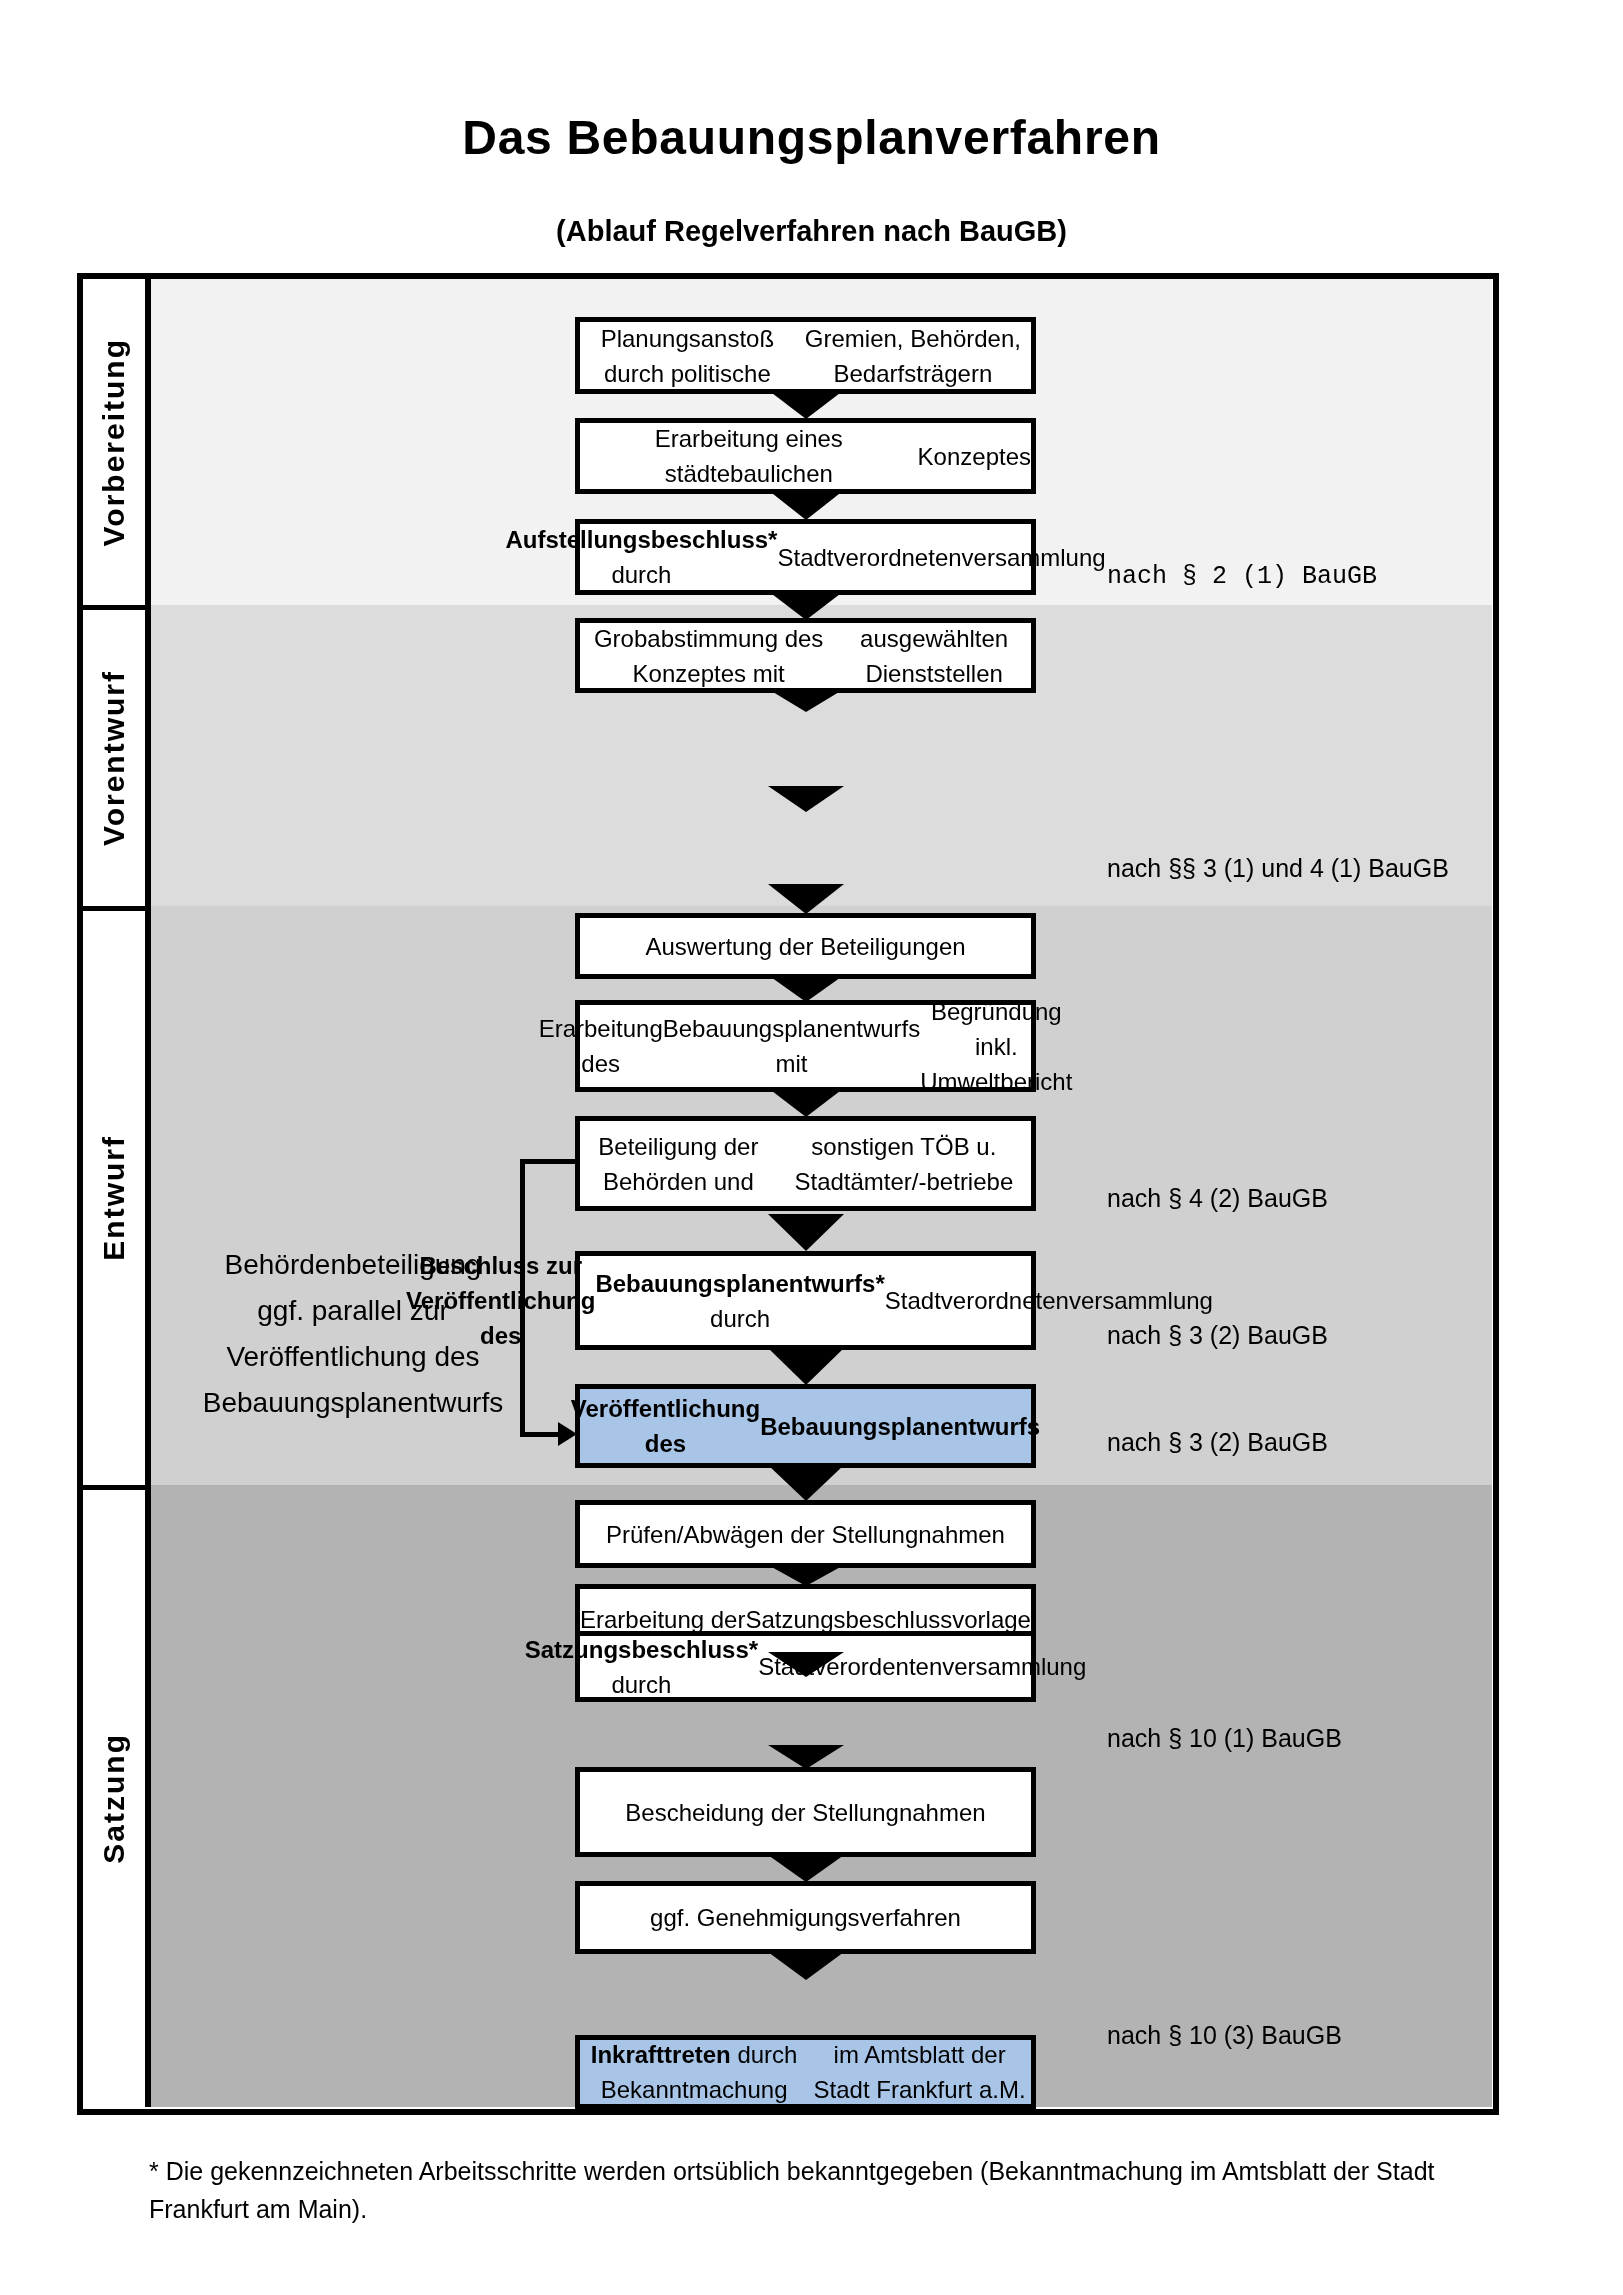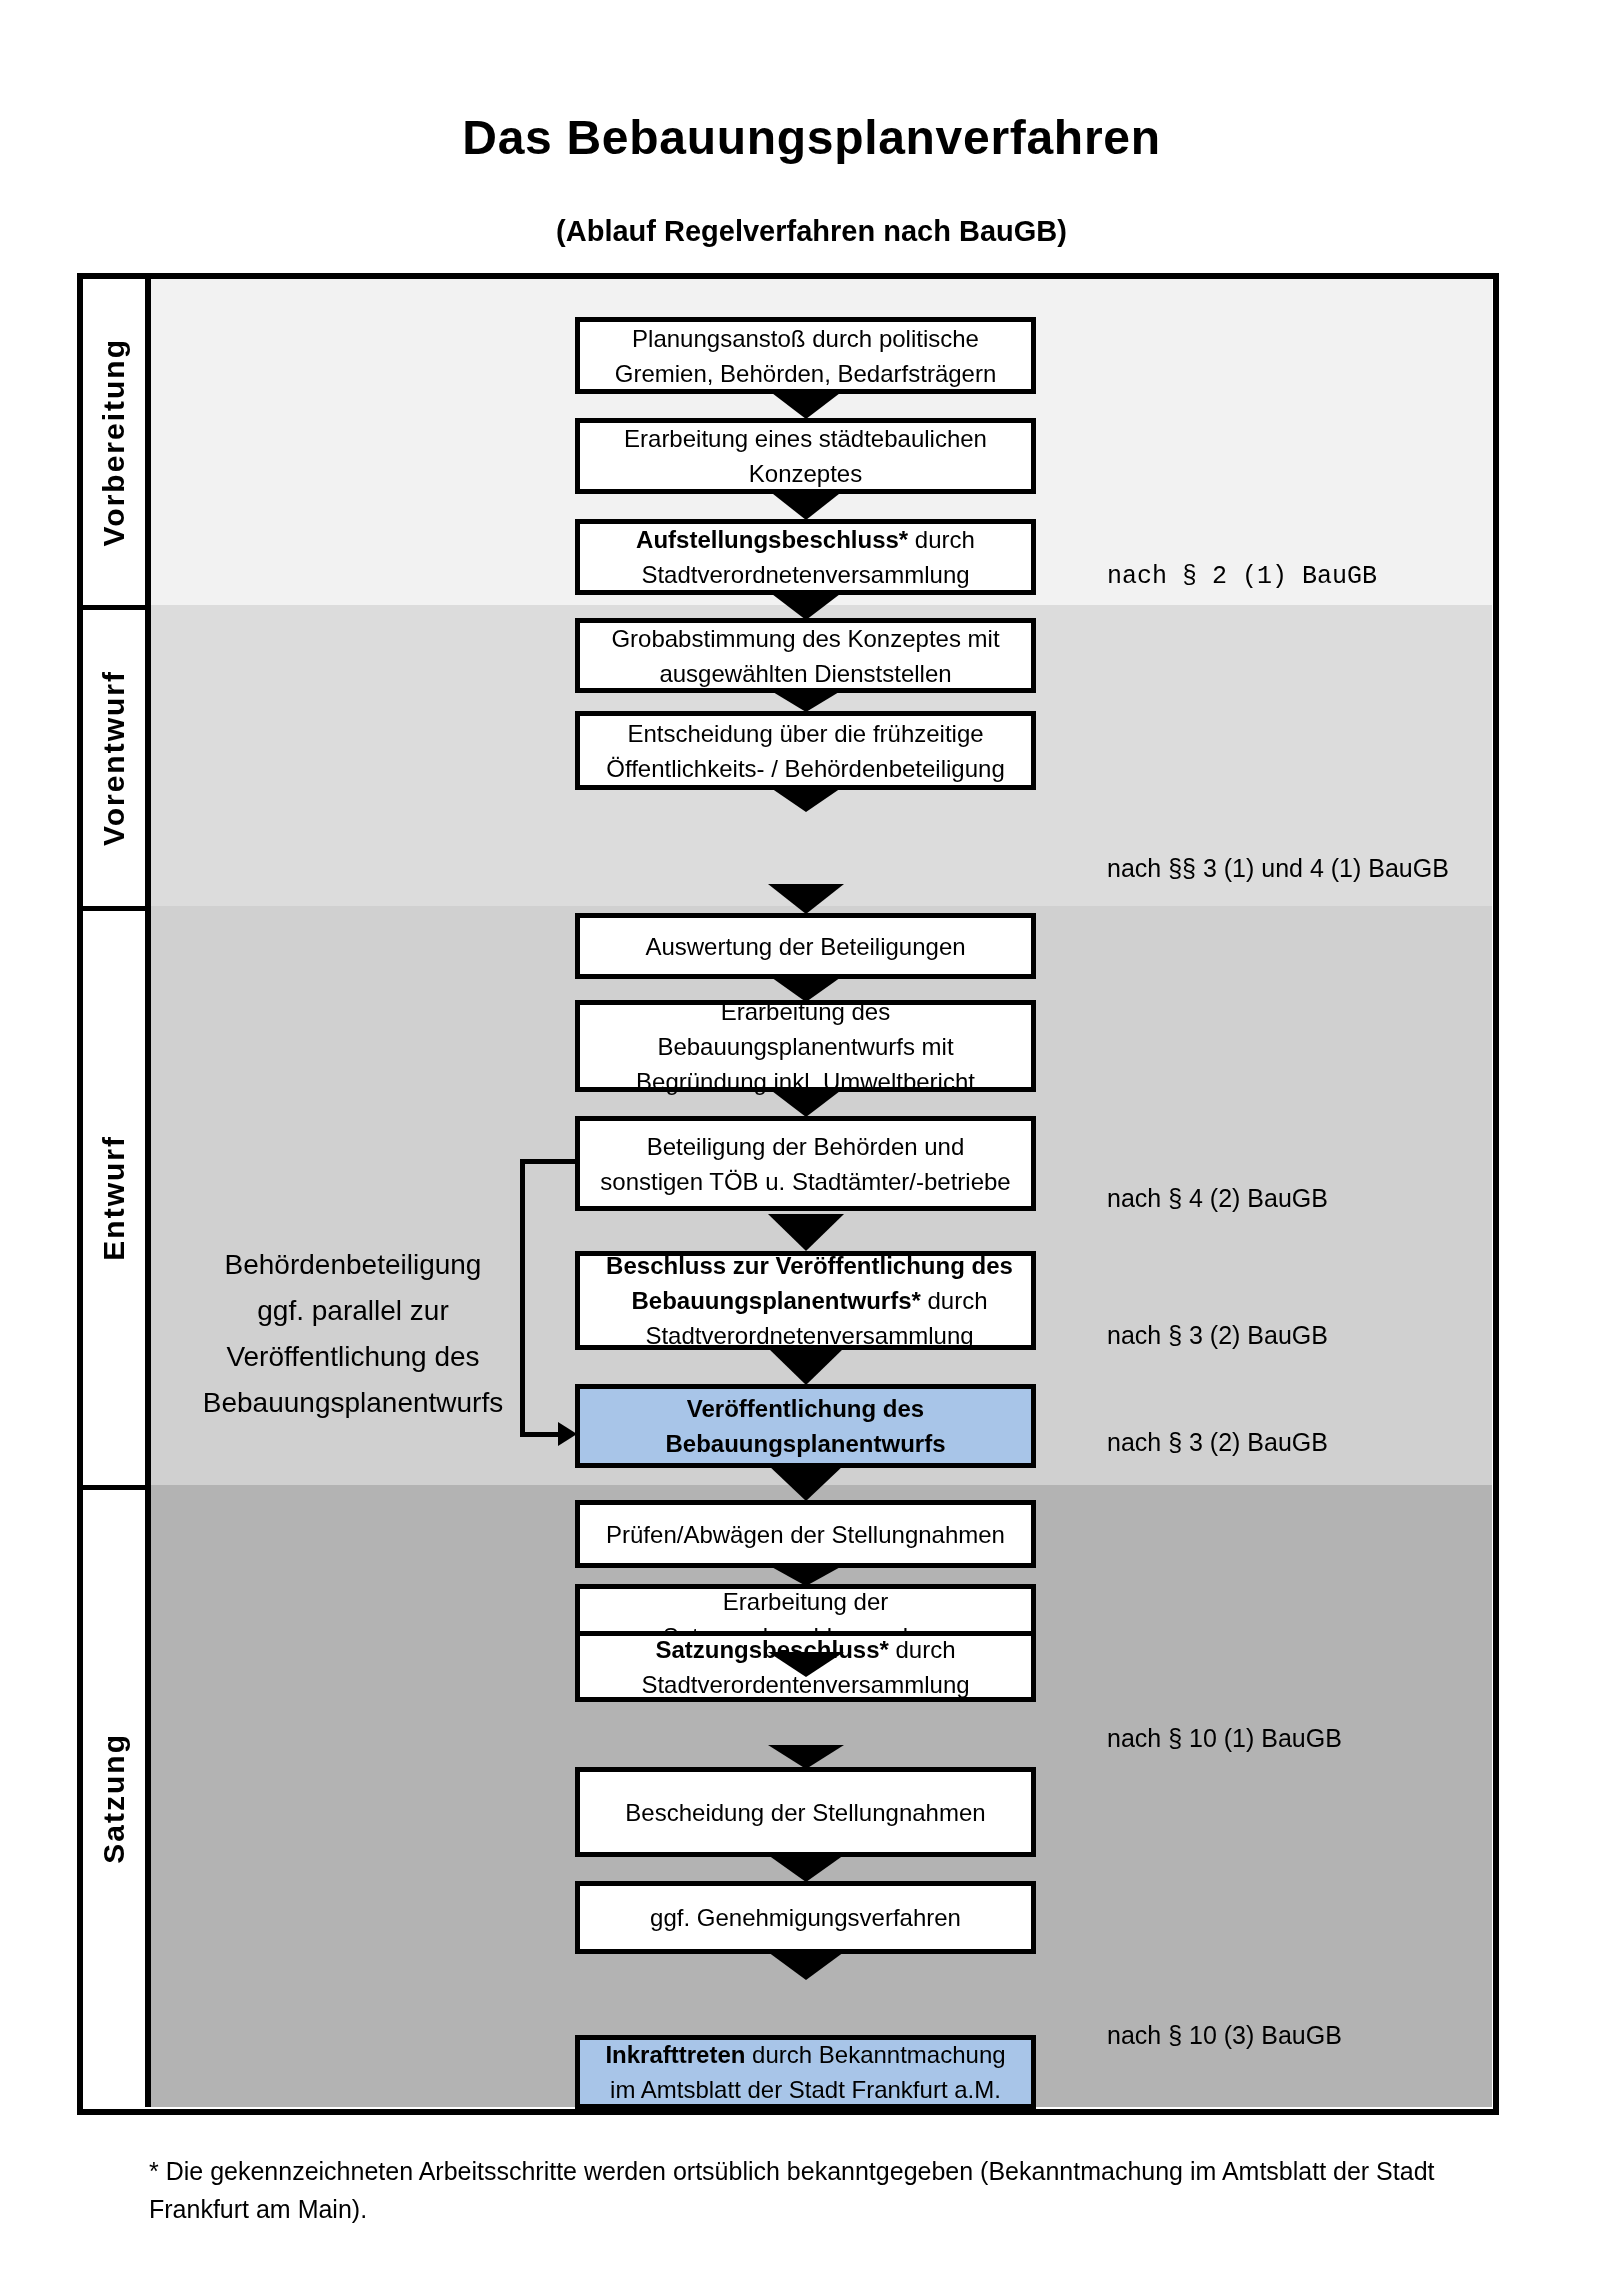--- a/index.html
+++ b/index.html
@@ -14,21 +14,21 @@
   .label-col{position:absolute;left:0;top:0;width:68px;height:1829px;}
   .phase-cell{box-sizing:border-box;width:68px;background:#fff;
               border-right:6.5px solid #000;display:flex;align-items:center;justify-content:center;}
   .phase-cell + .phase-cell{border-top:5.9px solid #000;}
   .phase-label{writing-mode:vertical-rl;transform:rotate(180deg);
                font-size:30px;font-weight:bold;letter-spacing:2px;white-space:nowrap;}
   .bands{position:absolute;left:68px;top:0;width:1341px;height:1829px;}
   .band{width:100%;}
   .layer{position:absolute;left:0;top:0;width:1409px;height:1829px;}
   .flow-box{position:absolute;left:492px;width:461px;box-sizing:border-box;
-            background:#fff;border:5.2px solid #000;display:flex;flex-direction:column;
+            background:#fff;border:5.2px solid #000;display:flex;flex-direction:row;
             justify-content:center;align-items:center;text-align:center;
             font-size:24px;line-height:35px;}
   .flow-box.hl{background:#a8c5e8;}
   .seg-b{font-weight:bold;}
   .arrow{position:absolute;left:685px;width:0;height:0;
          border-left:38px solid transparent;border-right:38px solid transparent;}
   .ref{position:absolute;left:1024px;width:393px;font-size:25px;white-space:nowrap;}
   .note{position:absolute;left:113px;top:963px;width:314px;text-align:center;
         font-size:28px;line-height:46px;}
   .conn-v{position:absolute;left:437px;top:880px;width:5.2px;height:278px;background:#000;}
@@ -91,24 +91,20 @@
           <div><span>Erarbeitung eines städtebaulichen</span></div>
           <div><span>Konzeptes</span></div>
         </div>
         <div class="flow-box" style="top: 240px; height: 76px;">
           <div><span class="seg-b">Aufstellungsbeschluss*</span><span> durch</span></div>
           <div><span>Stadtverordnetenversammlung</span></div>
         </div>
         <div class="flow-box" style="top: 339px; height: 75px;">
           <div><span>Grobabstimmung des Konzeptes mit</span></div>
           <div><span>ausgewählten Dienststellen</span></div>
-        </div>
-        <div class="flow-box" style="top: 432px; height: 79px;">
-          <div><span>Entscheidung über die frühzeitige</span></div>
-          <div><span>Öffentlichkeits- / Behördenbeteiligung</span></div>
         </div>
         <div class="flow-box" style="top: 634px; height: 66px;">
           <div><span>Auswertung der Beteiligungen</span></div>
         </div>
         <div class="flow-box" style="top: 721px; height: 92px;">
           <div><span>Erarbeitung des</span></div>
           <div><span>Bebauungsplanentwurfs mit</span></div>
           <div><span>Begründung inkl. Umweltbericht</span></div>
         </div>
         <div class="flow-box" style="top: 837px; height: 95px;">

